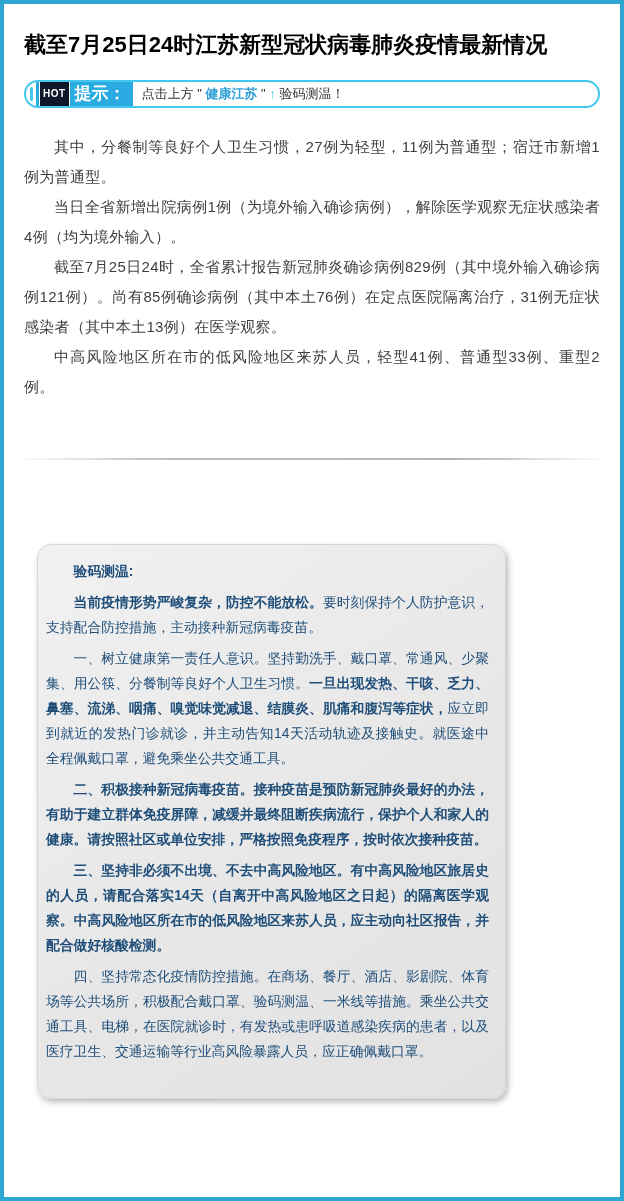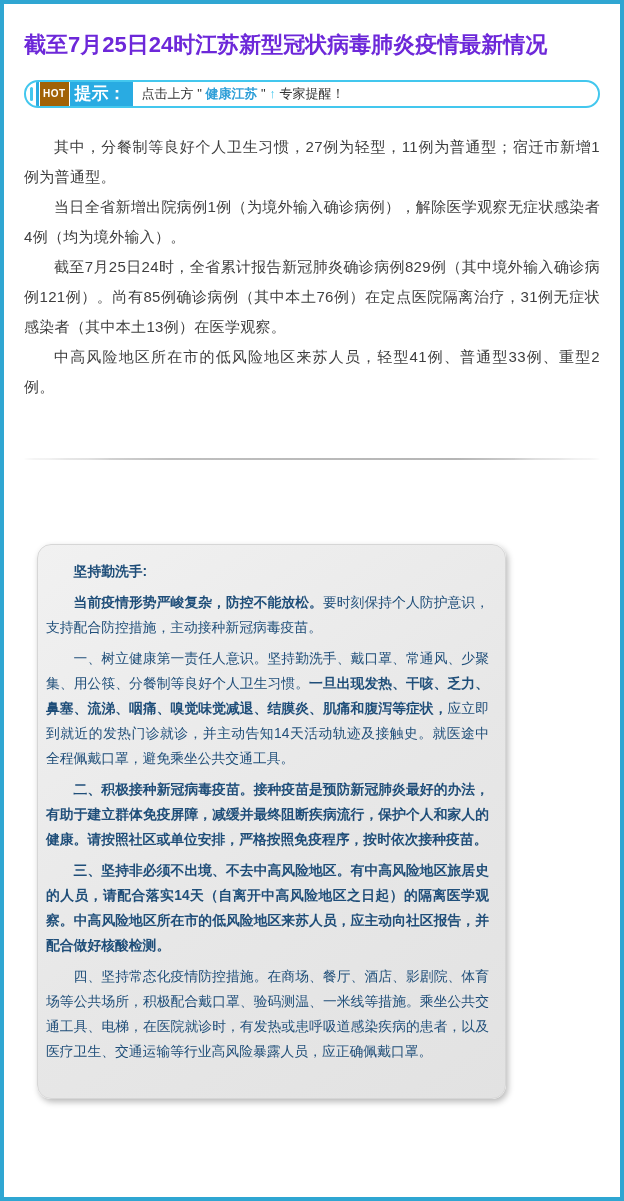--- a/index.html
+++ b/index.html
@@ -3,36 +3,36 @@
 <meta charset="utf-8">
 <style>
   html,body{margin:0;padding:0;}
   body{
     width:624px;height:1201px;box-sizing:border-box;
     border:4px solid #2fa6d2;background:#ffffff;overflow:hidden;
     font-family:"Liberation Sans","DejaVu Sans",sans-serif;
   }
   .content{padding:0 20px;}
   .article-title{
-    margin:26px 0 0 0;font-size:22px;font-weight:bold;color:#6d28d9;line-height:1.35;
+    margin:26px 0 0 0;font-size:22px;font-weight:bold;color:#000000;line-height:1.35;
   }
   .meta{margin-top:12px;font-size:15px;line-height:20px;}
   .meta .account{color:#576b95;cursor:pointer;}
   .meta .date{color:#b9b9b9;margin-left:10px;}
   .tip-banner{
     margin-top:20px;height:24px;border:2px solid #43c7ee;border-radius:20px;
     display:flex;align-items:center;padding:0 10px 0 4px;white-space:nowrap;overflow:hidden;
   }
   .accent-bar{width:3px;height:14px;background:#43c7ee;border-radius:2px;margin-right:3px;flex:0 0 auto;}
   .tip-pill{
     background:#29abe2;color:#ffffff;border-radius:3px;display:flex;align-items:center;
     padding:2px 7px 2px 3px;flex:0 0 auto;
   }
   .hot-badge{
-    background:#a16207;color:#ffffff;border:1px solid #ffffff;border-radius:2px;
+    background:#0f172a;color:#ffffff;border:1px solid #ffffff;border-radius:2px;
     font-size:10px;font-weight:bold;line-height:12px;padding:8px 3px;margin-right:5px;letter-spacing:0.5px;
   }
   .tip-label{font-size:17px;font-weight:bold;line-height:14px;}
   .tip-text{font-size:13px;color:#333333;margin-left:9px;}
   .tip-text .acct{color:#2f9fd8;font-weight:bold;}
   .tip-text .arrow{color:#43c7ee;font-weight:bold;}
   .article-body{
     margin-top:24px;font-size:15px;line-height:30px;color:#3e3e3e;text-align:justify;letter-spacing:0.3px;
   }
   .article-body p{margin:0;text-indent:2em;}
@@ -60,30 +60,30 @@
 
   <h1 class="article-title">截至7月25日24时江苏新型冠状病毒肺炎疫情最新情况</h1>
 
 
   <div class="tip-banner">
     <span class="accent-bar"></span>
     <span class="tip-pill">
       <span class="hot-badge">HOT</span>
       <span class="tip-label">提示：</span>
     </span>
-    <span class="tip-text"><span>点击上方 " </span><span class="acct">健康江苏</span><span> " </span><span class="arrow">↑</span><span> 专家提醒！</span></span>
+    <span class="tip-text"><span>点击上方 " </span><span class="acct">健康江苏</span><span> " </span><span class="arrow">↑</span><span> 验码测温！</span></span>
   </div>
 
   <div class="article-body">
       <p>其中，分餐制等良好个人卫生习惯，27例为轻型，11例为普通型；宿迁市新增1例为普通型。</p>
       <p>当日全省新增出院病例1例（为境外输入确诊病例），解除医学观察无症状感染者4例（均为境外输入）。</p>
       <p>截至7月25日24时，全省累计报告新冠肺炎确诊病例829例（其中境外输入确诊病例121例）。尚有85例确诊病例（其中本土76例）在定点医院隔离治疗，31例无症状感染者（其中本土13例）在医学观察。</p>
       <p>中高风险地区所在市的低风险地区来苏人员，轻型41例、普通型33例、重型2例。</p>
     </div>
 
   <div class="divider"></div>
 
   <div class="notice-box">
-    <p class="notice-heading">坚持勤洗手:</p>
+    <p class="notice-heading">验码测温:</p>
     <span></span>
   <p><span style="font-weight: bold;">当前疫情形势严峻复杂，防控不能放松。</span><span>要时刻保持个人防护意识，支持配合防控措施，主动接种新冠病毒疫苗。</span></p><p><span>一、树立健康第一责任人意识。坚持勤洗手、戴口罩、常通风、少聚集、用公筷、分餐制等良好个人卫生习惯。</span><span style="font-weight: bold;">一旦出现发热、干咳、乏力、鼻塞、流涕、咽痛、嗅觉味觉减退、结膜炎、肌痛和腹泻等症状，</span><span>应立即到就近的发热门诊就诊，并主动告知14天活动轨迹及接触史。就医途中全程佩戴口罩，避免乘坐公共交通工具。</span></p><p><span style="font-weight: bold;">二、积极接种新冠病毒疫苗。接种疫苗是预防新冠肺炎最好的办法，有助于建立群体免疫屏障，减缓并最终阻断疾病流行，保护个人和家人的健康。请按照社区或单位安排，严格按照免疫程序，按时依次接种疫苗。</span></p><p><span style="font-weight: bold;">三、坚持非必须不出境、不去中高风险地区。有中高风险地区旅居史的人员，请配合落实14天（自离开中高风险地区之日起）的隔离医学观察。中高风险地区所在市的低风险地区来苏人员，应主动向社区报告，并配合做好核酸检测。</span></p><p><span>四、坚持常态化疫情防控措施。在商场、餐厅、酒店、影剧院、体育场等公共场所，积极配合戴口罩、验码测温、一米线等措施。乘坐公共交通工具、电梯，在医院就诊时，有发热或患呼吸道感染疾病的患者，以及医疗卫生、交通运输等行业高风险暴露人员，应正确佩戴口罩。</span></p></div>
 
 </div>
 
 </body></html>

